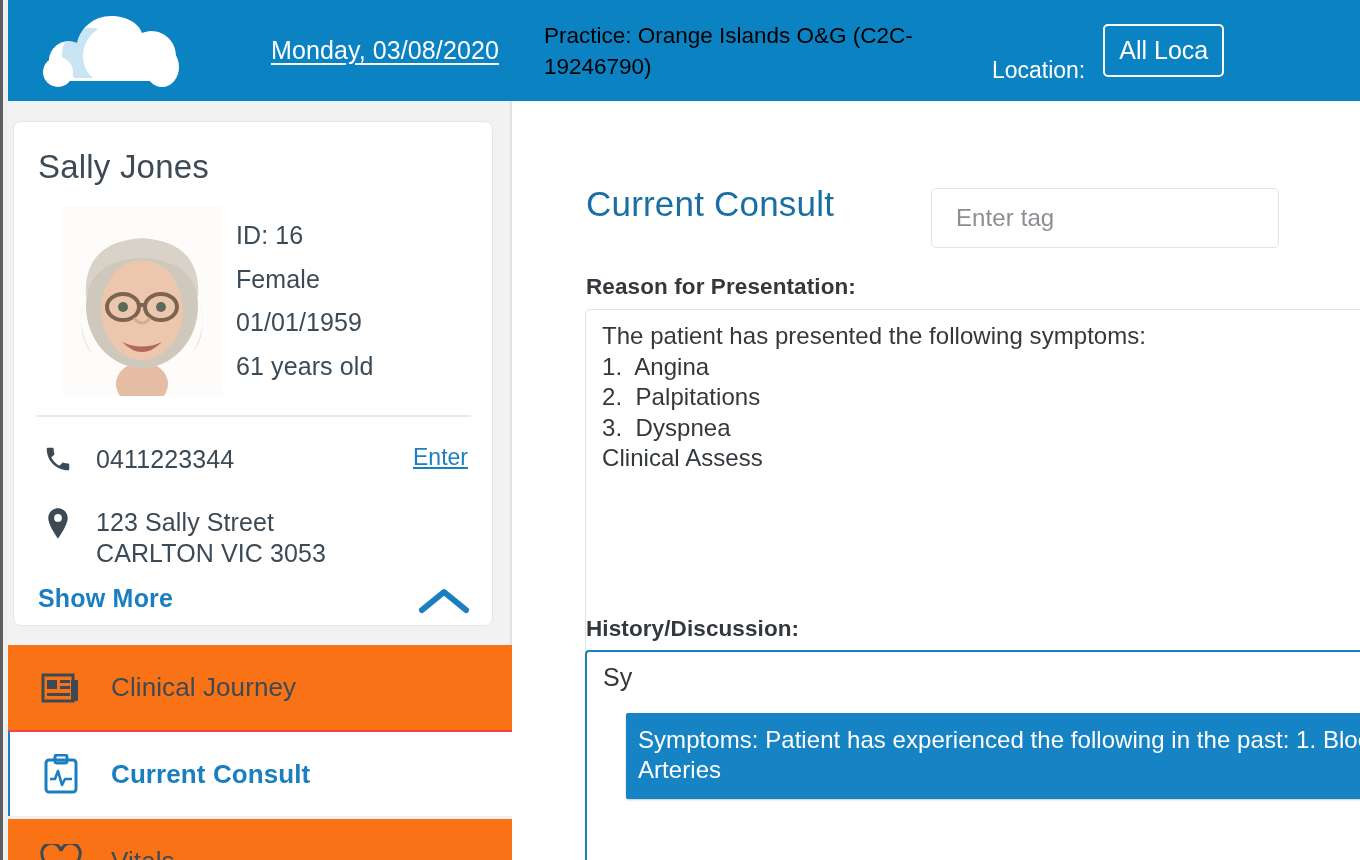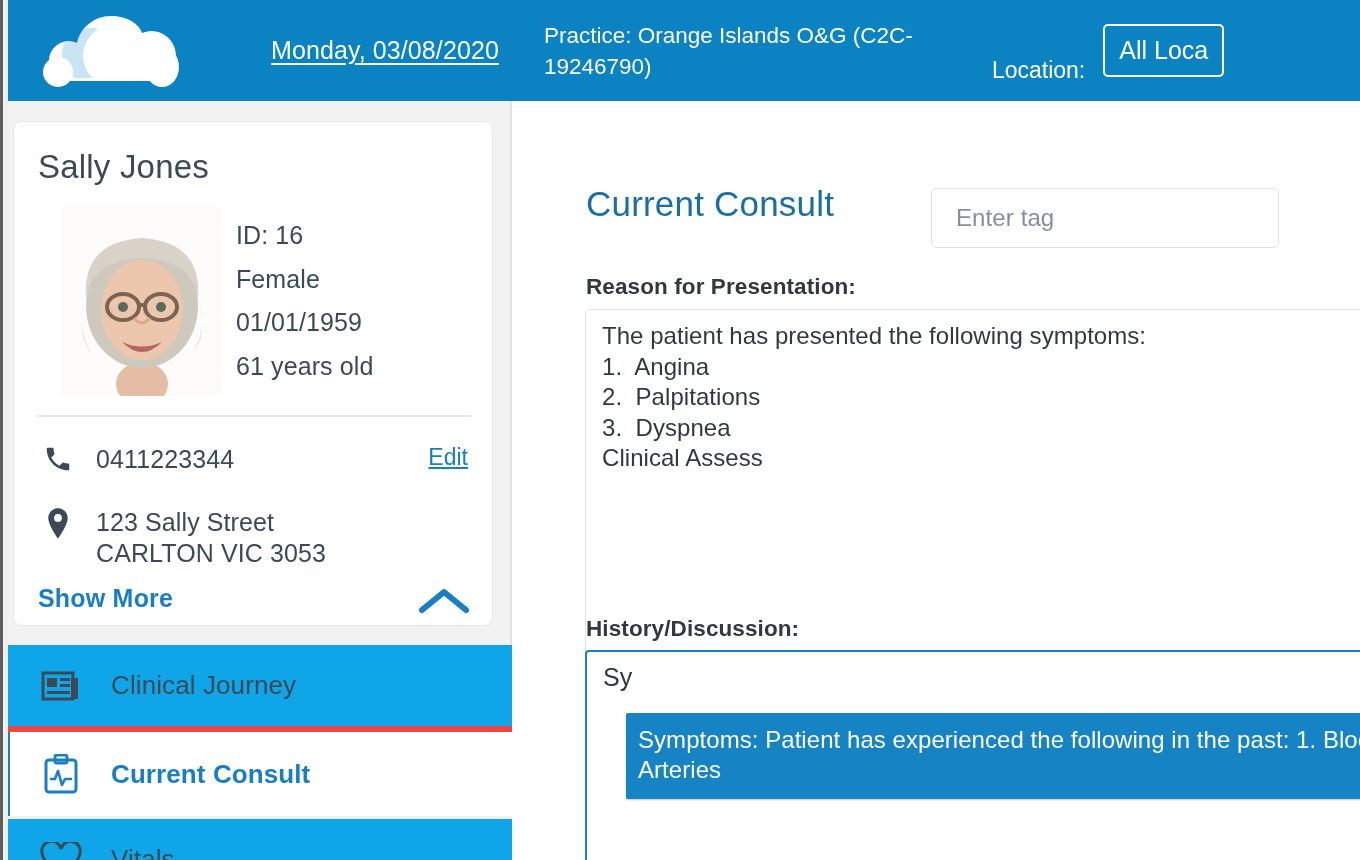--- a/index.html
+++ b/index.html
@@ -25,21 +25,21 @@
   .logo-cloud { width: 150px; height: 78px; display: block; }
   .logo-text { margin-left: 6px; }
   .logo-text svg { display: block; }
 
   .hdr-date {
     margin-left: 85px; color: #ffffff; font-size: 25px; font-weight: 500;
     text-decoration: underline; text-underline-offset: 4px; white-space: nowrap;
     letter-spacing: .1px;
   }
   .hdr-practice {
-    margin-left: 45px; color: #ffffff; font-size: 22.5px; line-height: 31px;
+    margin-left: 45px; color: #000000; font-size: 22.5px; line-height: 31px;
     font-weight: 500; max-width: 400px;
   }
   .hdr-loc-label {
     margin-left: 48px; color: #ffffff; font-size: 23px; font-weight: 500; white-space: nowrap; margin-top: 39px;
   }
   .hdr-loc-select {
     margin-left: 18px; height: 53px; min-width: 110px; border: 2px solid #ffffff;
     border-radius: 5px; color: #ffffff; font-size: 25px; display: flex;
     align-items: center; padding: 0 14px; white-space: nowrap; overflow: hidden;
     background: transparent;
@@ -85,21 +85,21 @@
     position: absolute; left: 24px; top: 462px; font-size: 25px; color: #1a7fc1;
     font-weight: 600; cursor: pointer; letter-spacing: .2px;
   }
   .chev { position: absolute; right: 22px; top: 462px; cursor: pointer; }
   .chev svg { display: block; }
 
   
   .navlist { position: absolute; left: 0; top: 544px; width: 512px; }
   .navitem {
     position: relative; height: 87px; display: flex; align-items: center;
-    background: #0ea5e9; border-bottom: 6px solid #ef4444; cursor: pointer;
+    background: #f97316; border-bottom: 2px solid #ef4444; cursor: pointer;
   }
   .navitem.active { background: #ffffff; border-bottom: 3px solid #f0f0f0; }
   .navitem.active::before {
     content: ""; position: absolute; left: 4px; top: 0; bottom: 0; width: 6px; background: #1a7fc1;
   }
   .nav-ico { width: 46px; flex: 0 0 46px; margin-left: 38px; display: flex; justify-content: center; }
   .nav-ico svg { display: block; }
   .nav-label { margin-left: 27px; font-size: 26px; color: #3c4a56; letter-spacing: .1px; }
   .navitem.active .nav-label { color: #1a7fc1; font-weight: 700; }
 
@@ -210,21 +210,21 @@
 
       <div class="contact-row row-phone">
         <span class="ci">
           <svg width="30" height="30" viewBox="0 0 24 24">
             <path d="M6.6 10.8c1.4 2.8 3.8 5.1 6.6 6.6l2.2-2.2c.3-.3.7-.4 1-.2 1.2.4 2.4.6 3.6.6.6 0 1 .4 1 1V20c0 .6-.4 1-1 1C10.6 21 3 13.4 3 4c0-.6.4-1 1-1h3.5c.6 0 1 .4 1 1 0 1.3.2 2.5.6 3.6.1.3 0 .7-.2 1l-2.3 2.2z"></path>
           </svg>
         </span>
         <span class="ctext">0411223344</span>
       </div>
 
-      <div class="edit-link">Edit</div>
+      <div class="edit-link">Enter</div>
 
       <div class="contact-row row-addr">
         <span class="ci">
           <svg width="30" height="34" viewBox="0 0 24 28">
             <path d="M12 1C7.6 1 4 4.6 4 9c0 6 8 17 8 17s8-11 8-17c0-4.4-3.6-8-8-8zm0 11.2a3.2 3.2 0 110-6.4 3.2 3.2 0 010 6.4z"></path>
           </svg>
         </span>
         <span class="ctext"><span>123 Sally Street</span><br><span>CARLTON VIC 3053</span></span>
       </div>
 

